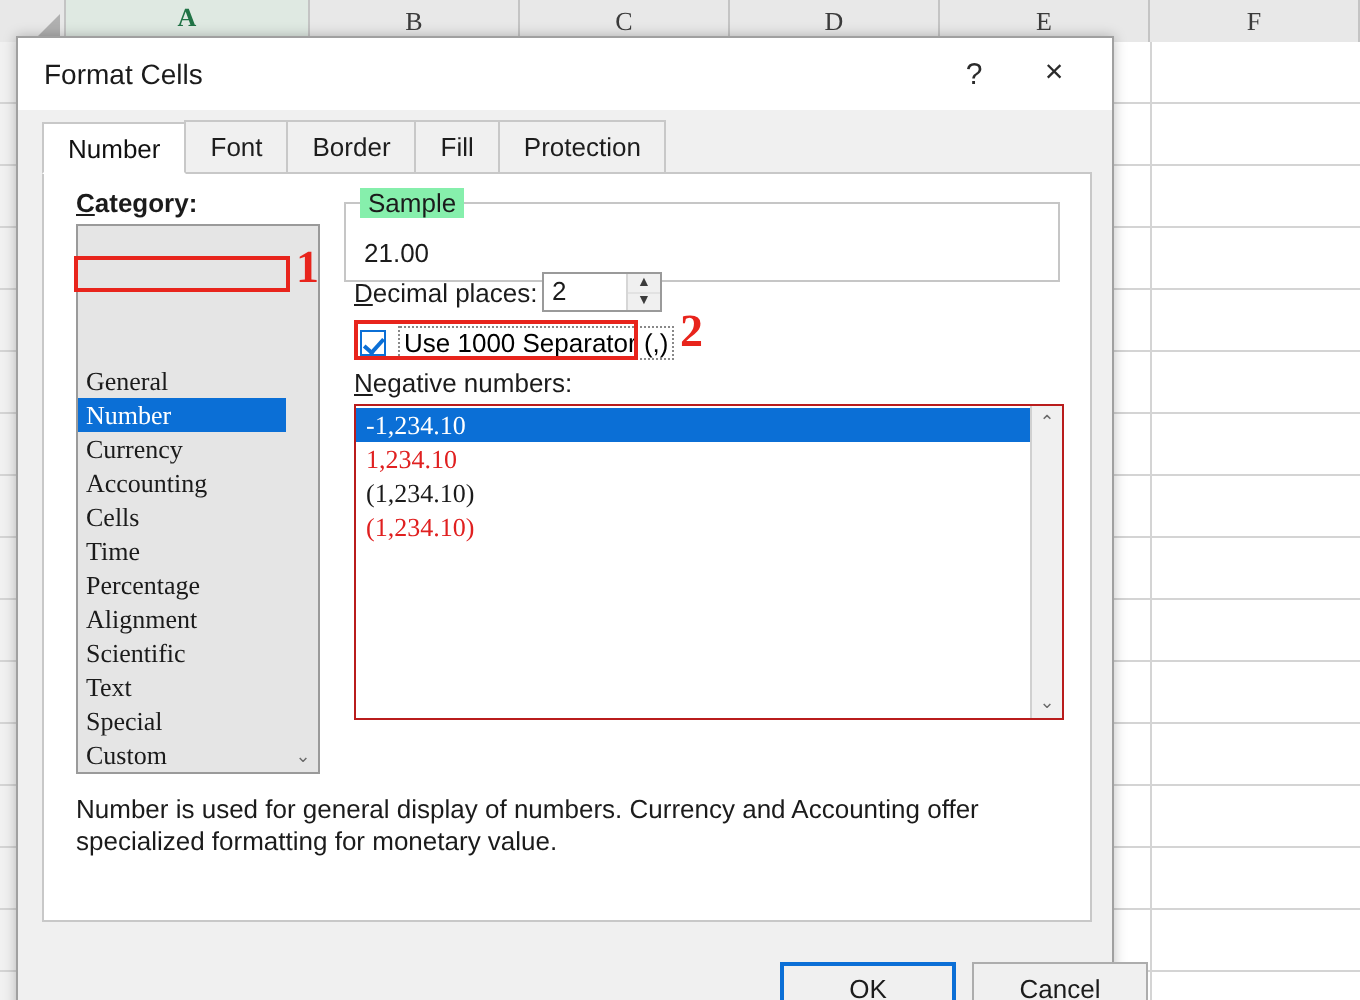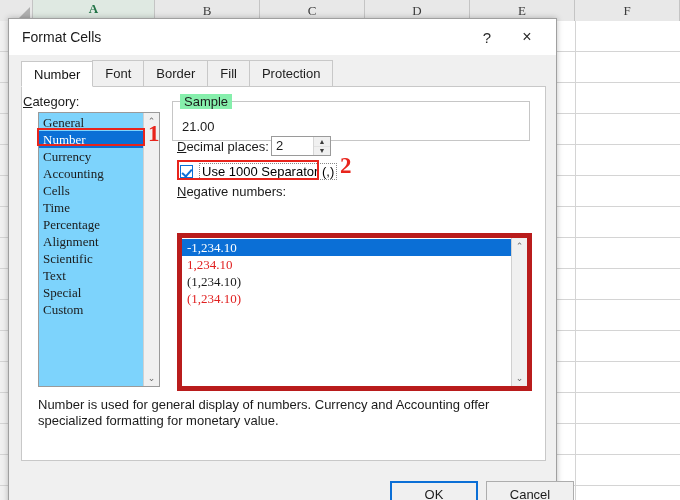--- a/index.html
+++ b/index.html
@@ -132,29 +132,30 @@
     border: 1px solid #c8c8c8;
   }
 
   .lbl {
     position: absolute;
     font-size: 13px; color: #1b1b1b;
   }
   .ul { text-decoration: underline; text-decoration-skip-ink: none; }
 
   
-  #category-label { left: 1px; top: 7px; }
+  #category-label { left: 16px; top: 7px; font-weight: bold; }
   #category-list {
     position: absolute;
     left: 16px; top: 25px;
     width: 122px; height: 275px;
     border: 1px solid #9a9a9a;
-    background: #7dd3fc;
+    background: #e5e5e5;
     overflow: hidden;
     display: flex;
+    align-items: flex-end;
   }
   .listitems { flex: 1; padding-top: 1px; }
   .li {
     height: 17px; line-height: 17px;
     padding-left: 4px;
     font-size: 13px; color: #1b1b1b;
     white-space: nowrap;
     font-family: "Liberation Serif", serif;
   }
   .li.sel { background: #0b6fd6; color: #ffffff; }
@@ -263,25 +264,24 @@
     padding: 0 2px;
     white-space: nowrap;
   }
 
   #neg-label { left: 155px; top: 97px; }
 
   #neg-list {
     position: absolute;
     left: 155px; top: 115px;
     width: 355px; height: 158px;
-    border: 5px solid #b91c1c;
+    border: 1px solid #b91c1c;
     background: #ffffff;
     display: flex;
     overflow: hidden;
-    margin-top: 31px;
   }
   .nli {
     height: 17px; line-height: 17px;
     padding-left: 5px;
     font-size: 13px;
     font-family: "Liberation Serif", serif;
     white-space: nowrap;
   }
   .nli.sel { background: #0b6fd6; color: #ffffff; }
   .nli.red { color: #e02020; }

